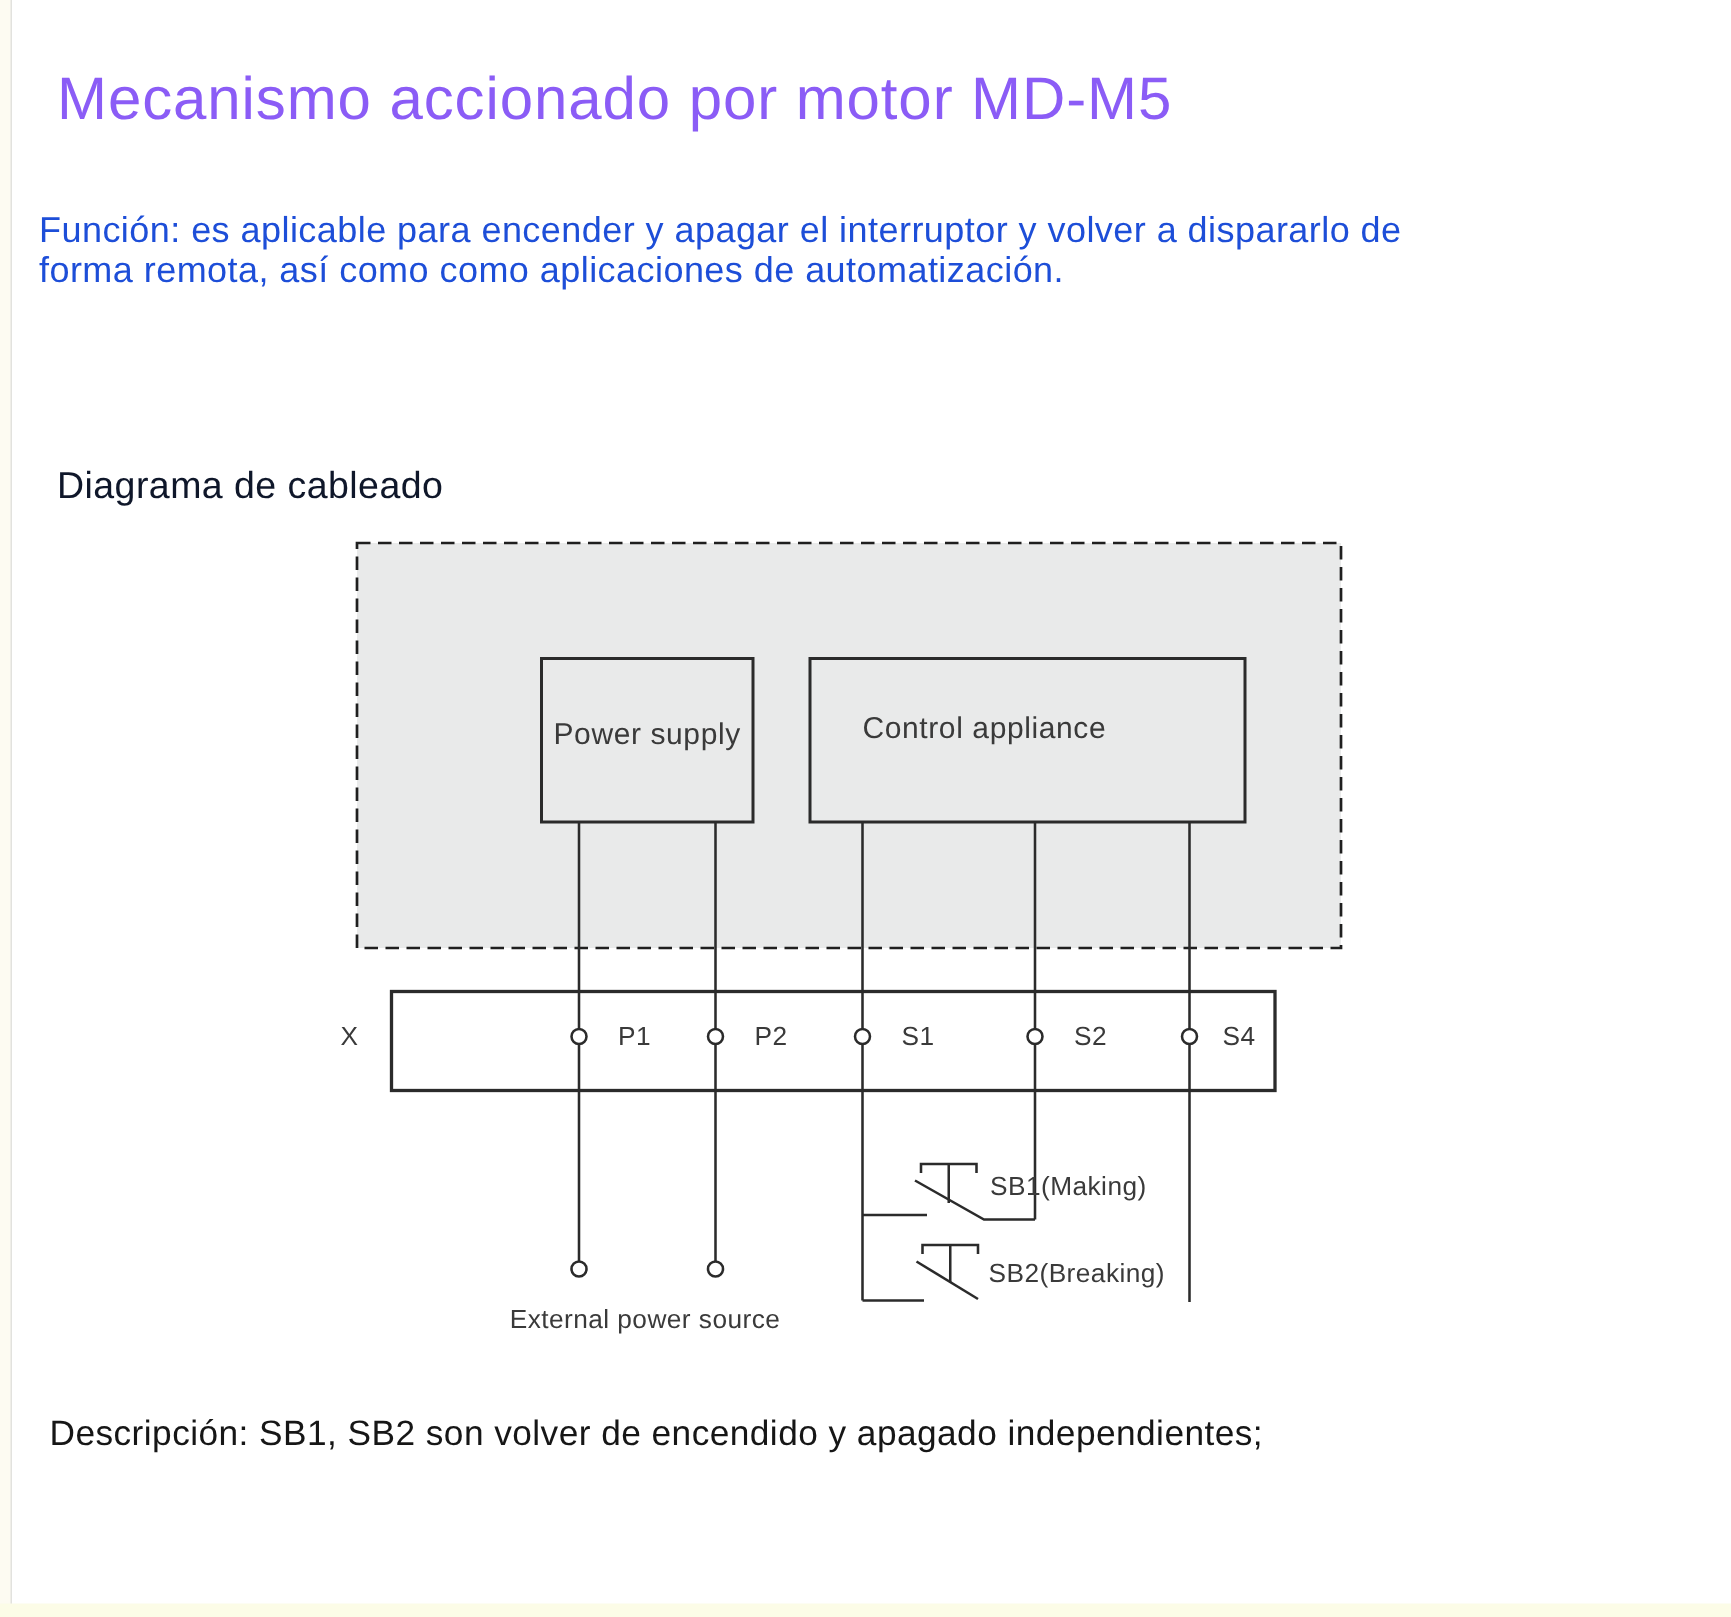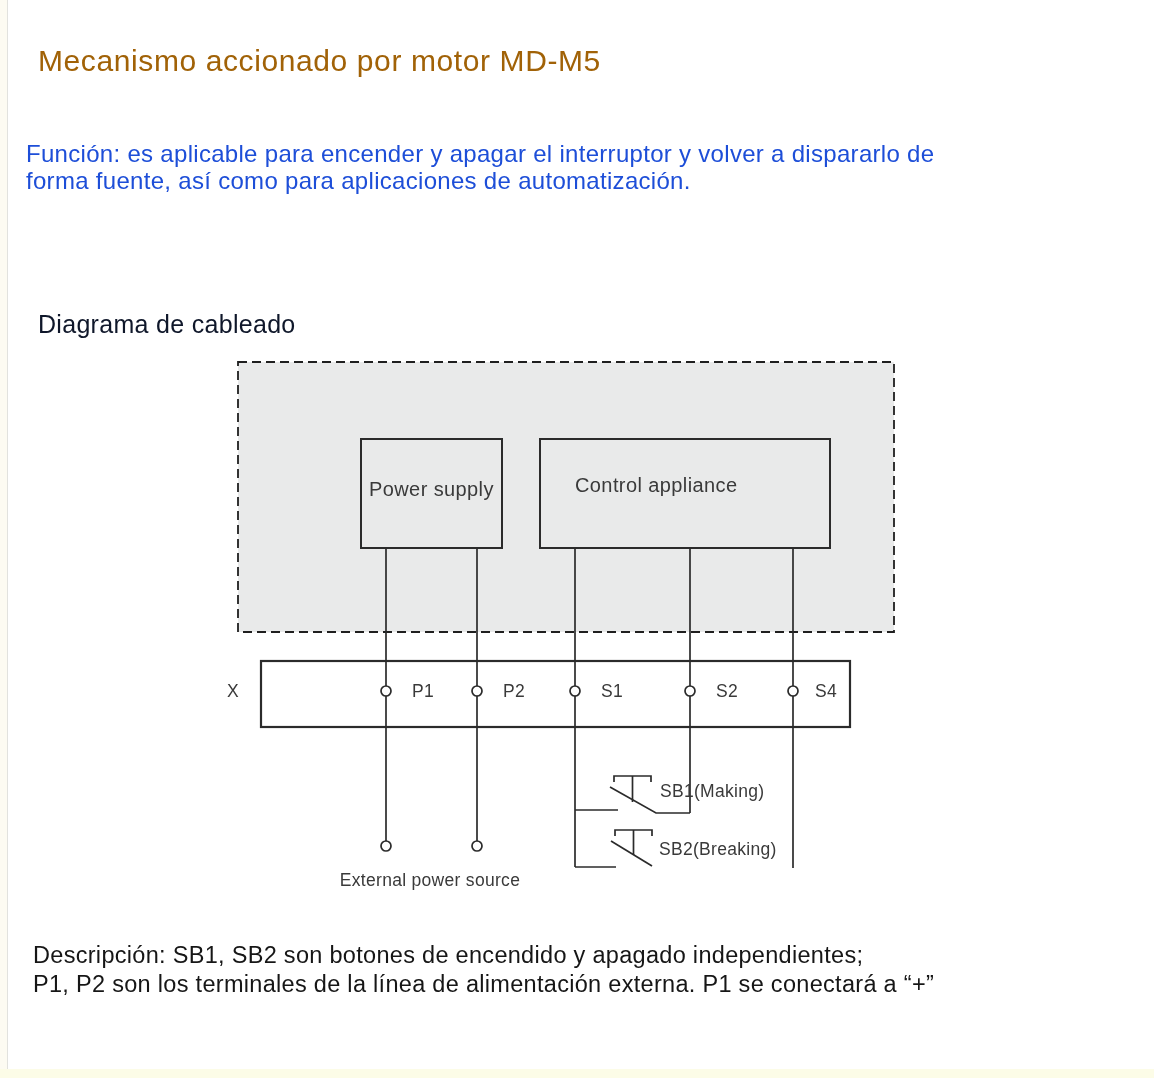--- a/index.html
+++ b/index.html
@@ -21,23 +21,23 @@
   }
   .bottom-strip {
     position: absolute;
     left: 0; right: 0; bottom: 0;
     height: 9px;
     background: #fcfce7;
   }
   .doc-title {
     position: absolute;
     left: 38px; top: 44px;
-    font-size: 30px;
+    font-size: 40px;
     letter-spacing: 0.6px;
-    color: #a16207;
+    color: #8b5cf6;
     white-space: nowrap;
   }
   .funcion {
     position: absolute;
     left: 26px; top: 141px;
     font-size: 24px;
     line-height: 26.5px;
     letter-spacing: 0.3px;
     color: #1d4ed8;
   }
@@ -74,21 +74,21 @@
 <body>
 
 <div class="page">
 
   <div class="left-strip"></div>
 
   <div class="doc-title">Mecanismo accionado por motor MD-M5</div>
 
   <div class="funcion">
     <div class="line">Función: es aplicable para encender y apagar el interruptor y volver a dispararlo de</div>
-    <div class="line">forma fuente, así como para aplicaciones de automatización.</div>
+    <div class="line">forma remota, así como como aplicaciones de automatización.</div>
   </div>
 
   <div class="diagram-heading">Diagrama de cableado</div>
 
   <svg class="diagram-svg" viewBox="215 350 700 545" xmlns="http://www.w3.org/2000/svg">
 
     <rect x="238" y="362" width="656" height="270" fill="#e9eaea" stroke="#1f1f1f" stroke-width="1.8" stroke-dasharray="9 5"></rect>
 
     <rect x="361" y="439" width="141" height="109" fill="#e9eaea" stroke="#2b2b2b" stroke-width="2"></rect>
     <text class="dlabel" x="369" y="491" dominant-baseline="middle">Power supply</text>
@@ -138,19 +138,18 @@
     <text class="tlabel" x="659" y="850" dominant-baseline="middle">SB2(Breaking)</text>
 
     <g fill="#ffffff" stroke="#2b2b2b" stroke-width="1.7">
       <circle cx="386" cy="846" r="5"></circle>
       <circle cx="477" cy="846" r="5"></circle>
     </g>
     <text class="tlabel" x="430" y="881" text-anchor="middle" dominant-baseline="middle">External power source</text>
   </svg>
 
   <div class="descripcion">
-    <div class="line">Descripción: SB1, SB2 son botones de encendido y apagado independientes;</div>
-    <div class="line">P1, P2 son los terminales de la línea de alimentación externa. P1 se conectará a “+”</div>
+    <div class="line">Descripción: SB1, SB2 son volver de encendido y apagado independientes;</div>
   </div>
 
   <div class="bottom-strip"></div>
 
 </div>
 
 </body></html>

